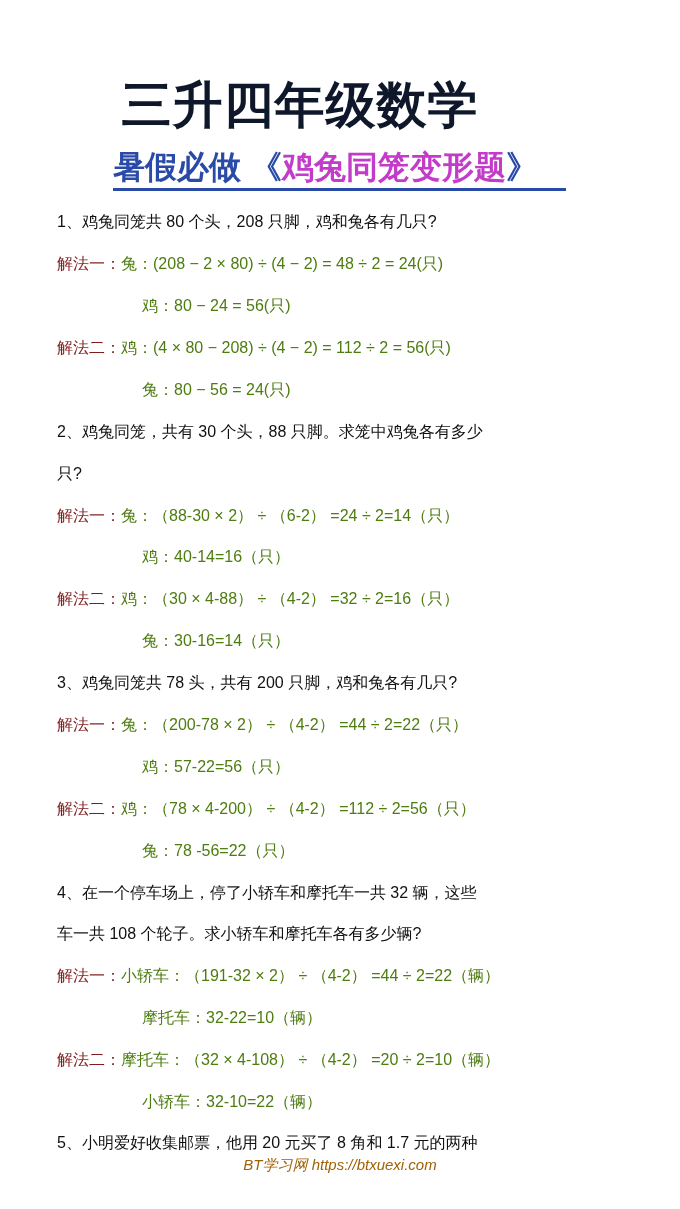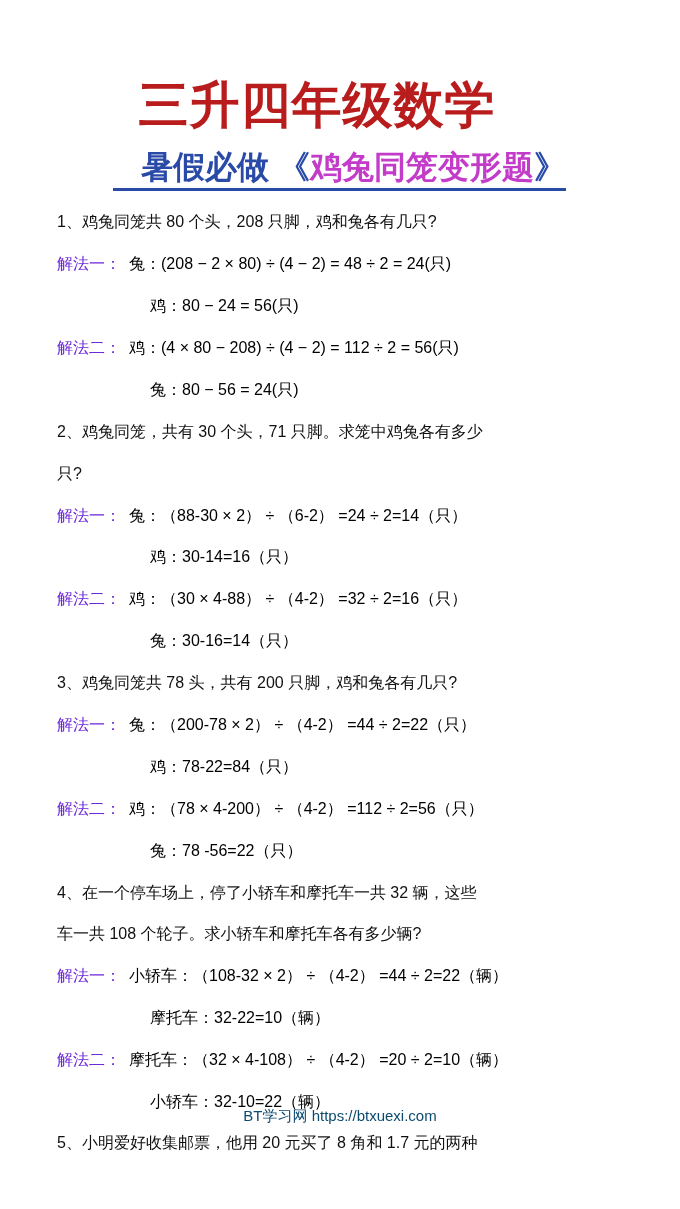--- a/index.html
+++ b/index.html
@@ -3,41 +3,40 @@
 <meta charset="utf-8">
 <style>
   html, body { margin: 0; padding: 0; background: #ffffff; }
   body {
     width: 680px; height: 1209px; position: relative; overflow: hidden;
     font-family: "Liberation Sans", "DejaVu Sans", sans-serif;
   }
   .title {
     position: absolute; left: 0; top: 72px; width: 600px; text-align: center;
     font-family: "DejaVu Serif", "Liberation Serif", serif;
-    font-size: 50px; font-weight: bold; color: #b91c1c; letter-spacing: 1px;
+    font-size: 50px; font-weight: bold; color: #0f172a; letter-spacing: 1px;
     line-height: 66px;
-    padding-left: 17px;
   }
   .subtitle {
     position: absolute; left: 113px; top: 146px; width: 453px;
     font-size: 32px; font-weight: bold; line-height: 42px;
-    border-bottom: 3px solid #2a4aa8; white-space: nowrap; text-align: right;
+    border-bottom: 3px solid #2a4aa8; white-space: nowrap;
   }
   .subtitle .blue { color: #2a4aa8; }
   .subtitle .pink { color: #c23bc9; }
   .line {
     position: absolute; left: 57px; font-size: 16px; line-height: 28px;
     white-space: nowrap; color: #111111;
   }
-  .sol { color: #6d28d9; text-align: right; }
-  .red { color: #000000; margin-left: 8px; }
+  .sol { color: #7f1d1d; text-align: right; }
+  .red { color: #4d7c0f; }
   .indent { left: 142px; }
   .footer {
-    position: absolute; left: 0; width: 680px; top: 1107px; text-align: center;
-    font-size: 15px; color: #0c4a6e;
+    position: absolute; left: 0; width: 680px; top: 1156px; text-align: center;
+    font-size: 15px; color: #a16207; font-style: italic;
   }
 </style>
 </head>
 <body>
 
 <div class="title">三升四年级数学</div>
 
 <div class="subtitle">
   <span class="blue">暑假必做</span>
   <span class="blue">《</span><span class="pink">鸡兔同笼变形题</span><span class="blue">》</span>
@@ -46,45 +45,45 @@
 <div class="line" style="top:208px">1、鸡兔同笼共 80 个头，208 只脚，鸡和兔各有几只?</div>
 <div class="line" style="top:250px">
   <span class="sol">解法一：</span><span class="red">兔：(208 − 2 × 80) ÷ (4 − 2) = 48 ÷ 2 = 24(只)</span>
 </div>
 <div class="line indent red" style="top:292px">鸡：80 − 24 = 56(只)</div>
 <div class="line" style="top:334px">
   <span class="sol">解法二：</span><span class="red">鸡：(4 × 80 − 208) ÷ (4 − 2) = 112 ÷ 2 = 56(只)</span>
 </div>
 <div class="line indent red" style="top:376px">兔：80 − 56 = 24(只)</div>
 
-<div class="line" style="top:418px">2、鸡兔同笼，共有 30 个头，71 只脚。求笼中鸡兔各有多少</div>
+<div class="line" style="top:418px">2、鸡兔同笼，共有 30 个头，88 只脚。求笼中鸡兔各有多少</div>
 <div class="line" style="top:460px">只?</div>
 <div class="line" style="top:502px">
   <span class="sol">解法一：</span><span class="red">兔：（88-30 × 2） ÷ （6-2） =24 ÷ 2=14（只）</span>
 </div>
-<div class="line indent red" style="top:543px">鸡：30-14=16（只）</div>
+<div class="line indent red" style="top:543px">鸡：40-14=16（只）</div>
 <div class="line" style="top:585px">
   <span class="sol">解法二：</span><span class="red">鸡：（30 × 4-88） ÷ （4-2） =32 ÷ 2=16（只）</span>
 </div>
 <div class="line indent red" style="top:627px">兔：30-16=14（只）</div>
 
 <div class="line" style="top:669px">3、鸡兔同笼共 78 头，共有 200 只脚，鸡和兔各有几只?</div>
 <div class="line" style="top:711px">
   <span class="sol">解法一：</span><span class="red">兔：（200-78 × 2） ÷ （4-2） =44 ÷ 2=22（只）</span>
 </div>
-<div class="line indent red" style="top:753px">鸡：78-22=84（只）</div>
+<div class="line indent red" style="top:753px">鸡：57-22=56（只）</div>
 <div class="line" style="top:795px">
   <span class="sol">解法二：</span><span class="red">鸡：（78 × 4-200） ÷ （4-2） =112 ÷ 2=56（只）</span>
 </div>
 <div class="line indent red" style="top:837px">兔：78 -56=22（只）</div>
 
 <div class="line" style="top:879px">4、在一个停车场上，停了小轿车和摩托车一共 32 辆，这些</div>
 <div class="line" style="top:920px">车一共 108 个轮子。求小轿车和摩托车各有多少辆?</div>
 <div class="line" style="top:962px">
-  <span class="sol">解法一：</span><span class="red">小轿车：（108-32 × 2） ÷ （4-2） =44 ÷ 2=22（辆）</span>
+  <span class="sol">解法一：</span><span class="red">小轿车：（191-32 × 2） ÷ （4-2） =44 ÷ 2=22（辆）</span>
 </div>
 <div class="line indent red" style="top:1004px">摩托车：32-22=10（辆）</div>
 <div class="line" style="top:1046px">
   <span class="sol">解法二：</span><span class="red">摩托车：（32 × 4-108） ÷ （4-2）  =20 ÷ 2=10（辆）</span>
 </div>
 <div class="line indent red" style="top:1088px">小轿车：32-10=22（辆）</div>
 
 <div class="line" style="top:1129px">5、小明爱好收集邮票，他用 20 元买了 8 角和 1.7 元的两种</div>
 
 <div class="footer">BT学习网 https://btxuexi.com</div>

